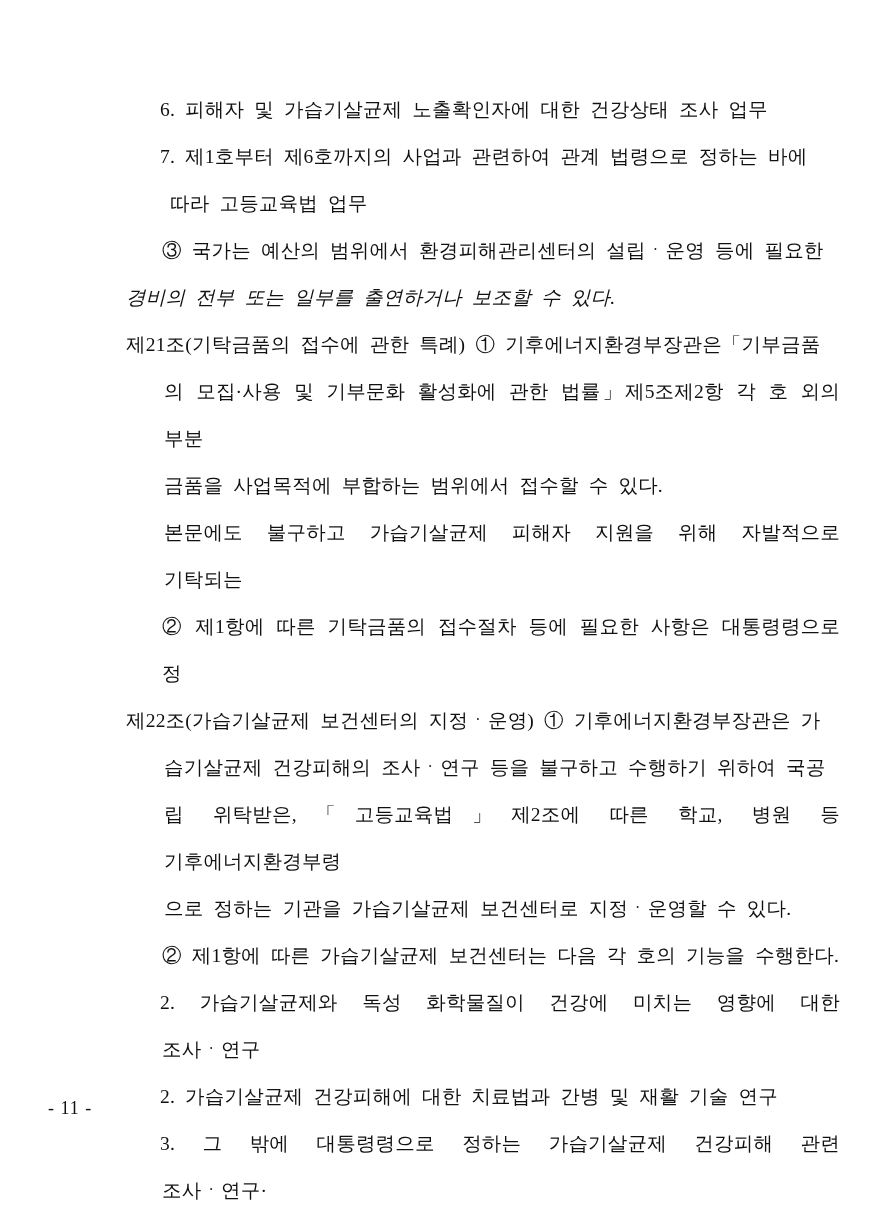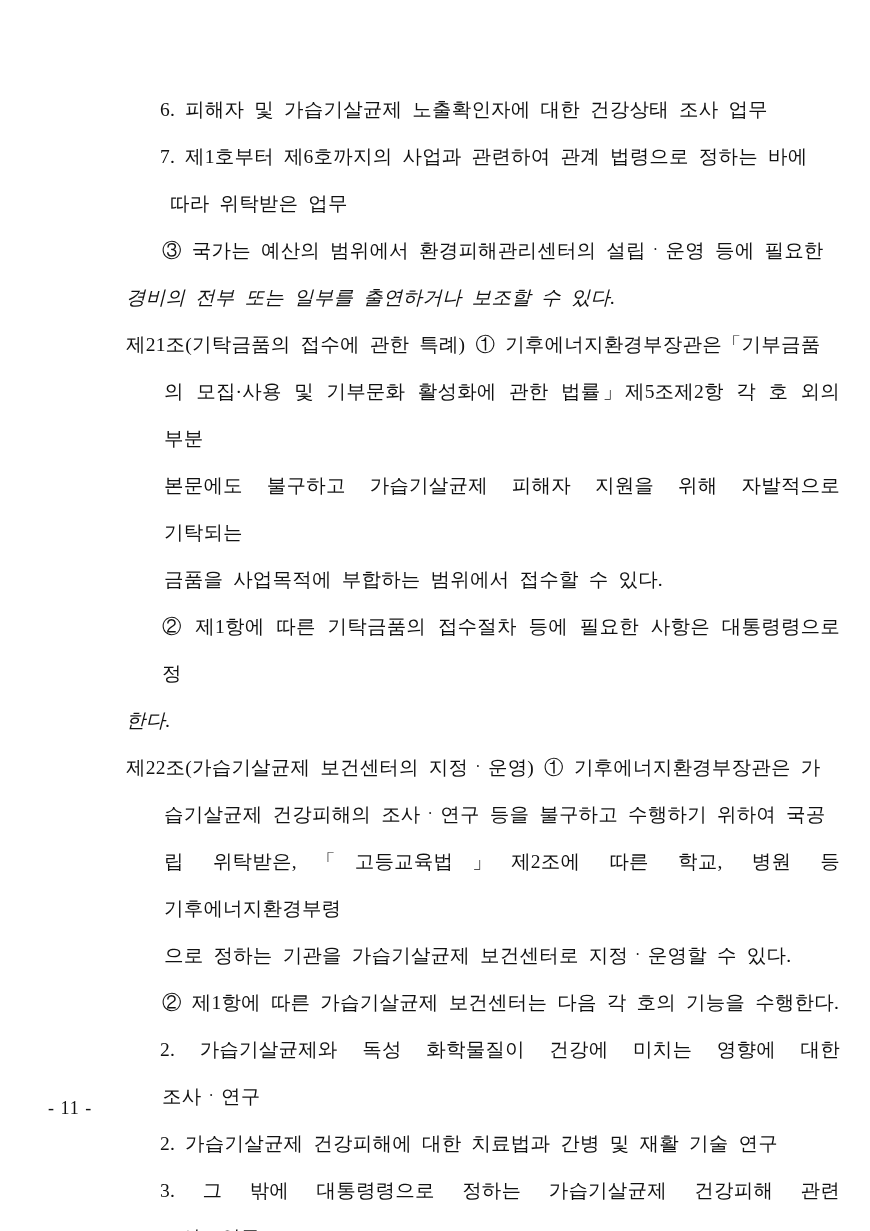--- a/index.html
+++ b/index.html
@@ -77,30 +77,29 @@
   }
 </style>
 </head>
 <body>
 
 <div class="page">
   <div class="doc-body">
 
     <p class="item spread">6. 피해자 및 가습기살균제 노출확인자에 대한 건강상태 조사 업무</p>
     <p class="item spread">7. 제1호부터 제6호까지의 사업과 관련하여 관계 법령으로 정하는 바에</p>
-    <p class="item-cont spread">따라 위탁받은 업무</p>
+    <p class="item-cont spread">따라 고등교육법 업무</p>
     <p class="circ spread">③ 국가는 예산의 범위에서 환경피해관리센터의 설립ㆍ운영 등에 필요한</p>
     <p class="circ-cont spread">경비의 전부 또는 일부를 출연하거나 보조할 수 있다.</p>
 
     <p class="article spread">제21조(기탁금품의 접수에 관한 특례) ① 기후에너지환경부장관은「기부금품</p>
     <p class="article-cont spread">의 모집·사용 및 기부문화 활성화에 관한 법률」제5조제2항 각 호 외의 부분</p>
+    <p class="article-cont spread">금품을 사업목적에 부합하는 범위에서 접수할 수 있다.</p>
     <p class="article-cont spread">본문에도 불구하고 가습기살균제 피해자 지원을 위해 자발적으로 기탁되는</p>
-    <p class="article-cont spread">금품을 사업목적에 부합하는 범위에서 접수할 수 있다.</p>
     <p class="circ spread">② 제1항에 따른 기탁금품의 접수절차 등에 필요한 사항은 대통령령으로 정</p>
-    <p class="circ-cont spread">한다.</p>
 
     <p class="article spread">제22조(가습기살균제 보건센터의 지정ㆍ운영) ① 기후에너지환경부장관은 가</p>
     <p class="article-cont spread">습기살균제 건강피해의 조사ㆍ연구 등을 불구하고 수행하기 위하여 국공</p>
     <p class="article-cont spread">립 위탁받은,「고등교육법」제2조에 따른 학교, 병원 등 기후에너지환경부령</p>
     <p class="article-cont spread">으로 정하는 기관을 가습기살균제 보건센터로 지정ㆍ운영할 수 있다.</p>
     <p class="circ spread">② 제1항에 따른 가습기살균제 보건센터는 다음 각 호의 기능을 수행한다.</p>
 
     <p class="item spread">2. 가습기살균제와 독성 화학물질이 건강에 미치는 영향에 대한 조사ㆍ연구</p>
     <p class="item spread">2. 가습기살균제 건강피해에 대한 치료법과 간병 및 재활 기술 연구</p>
     <p class="item spread2">3. 그 밖에 대통령령으로 정하는 가습기살균제 건강피해 관련 조사ㆍ연구·</p>

